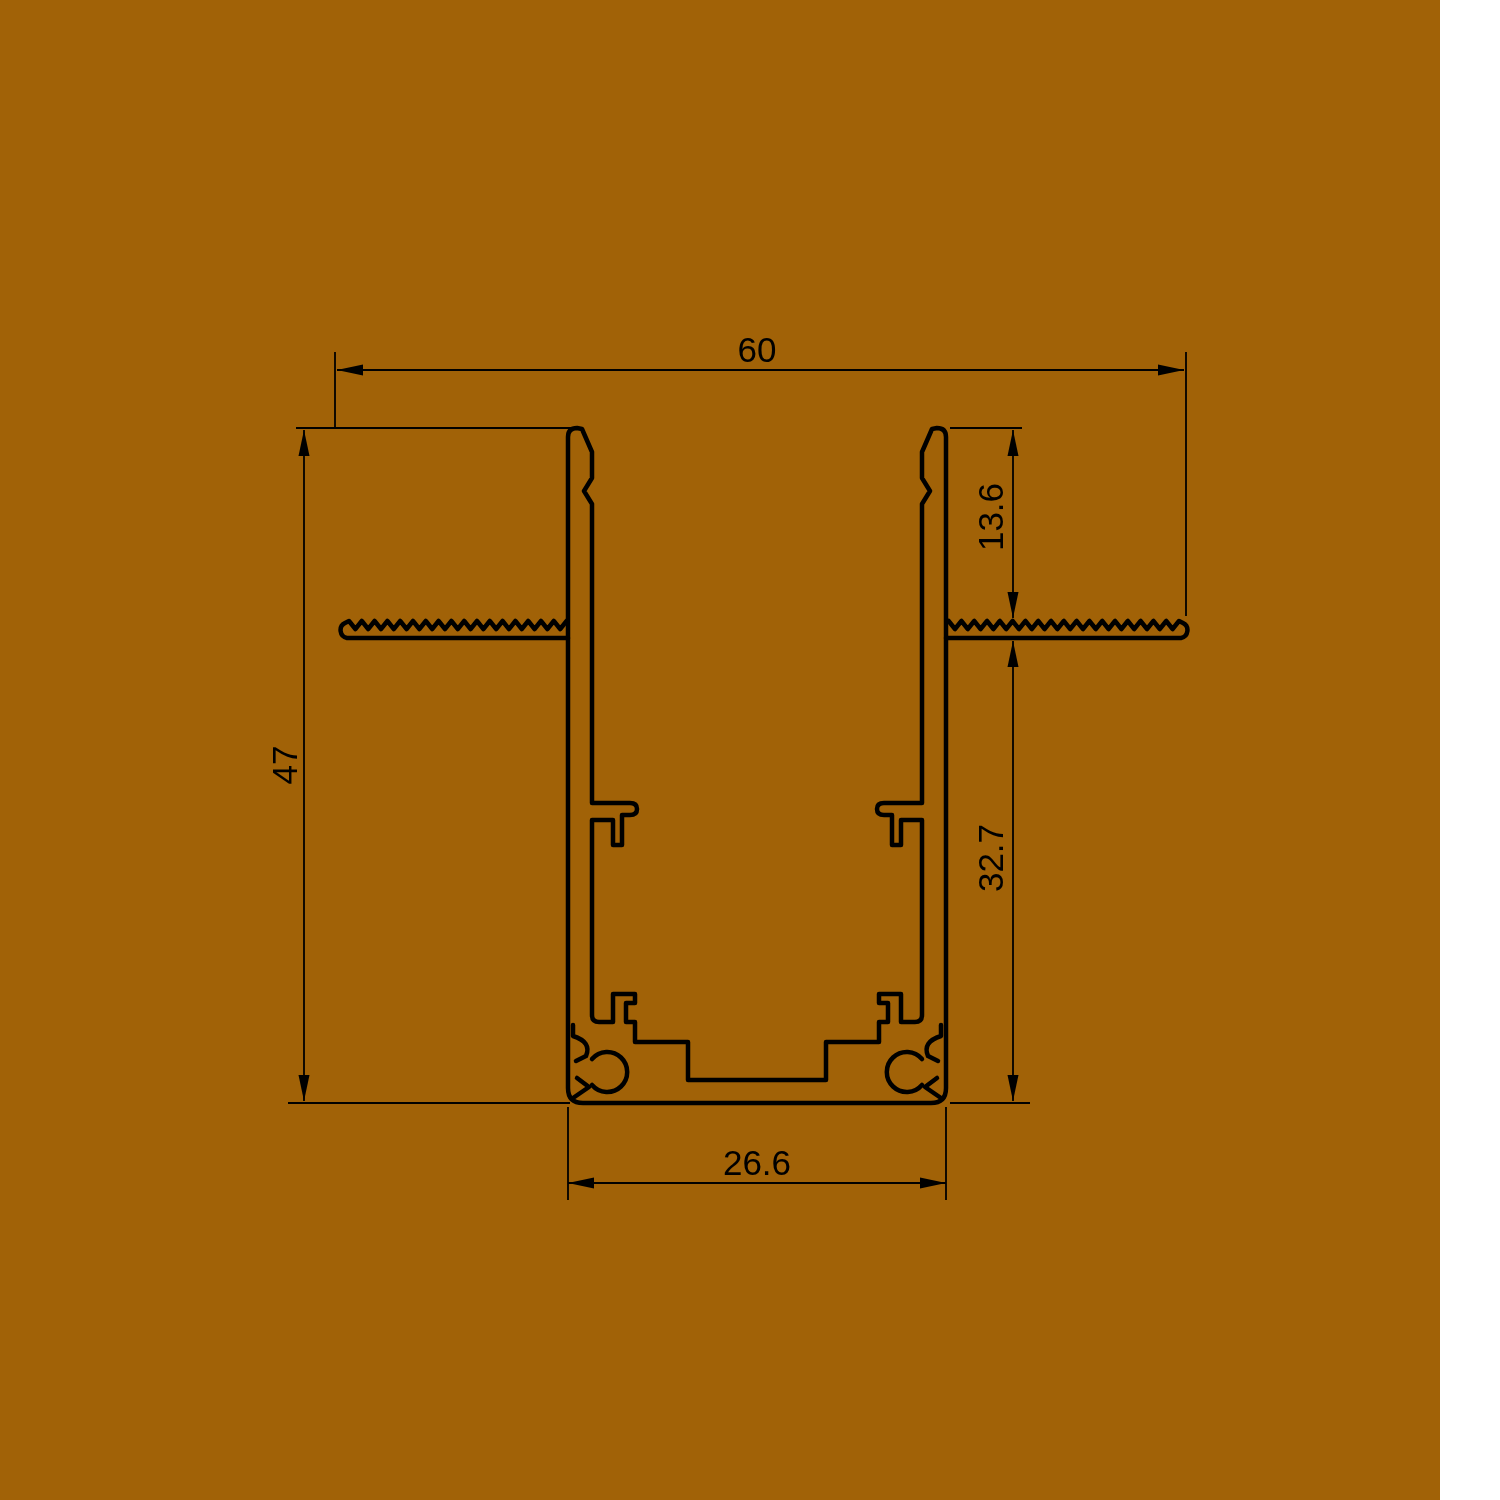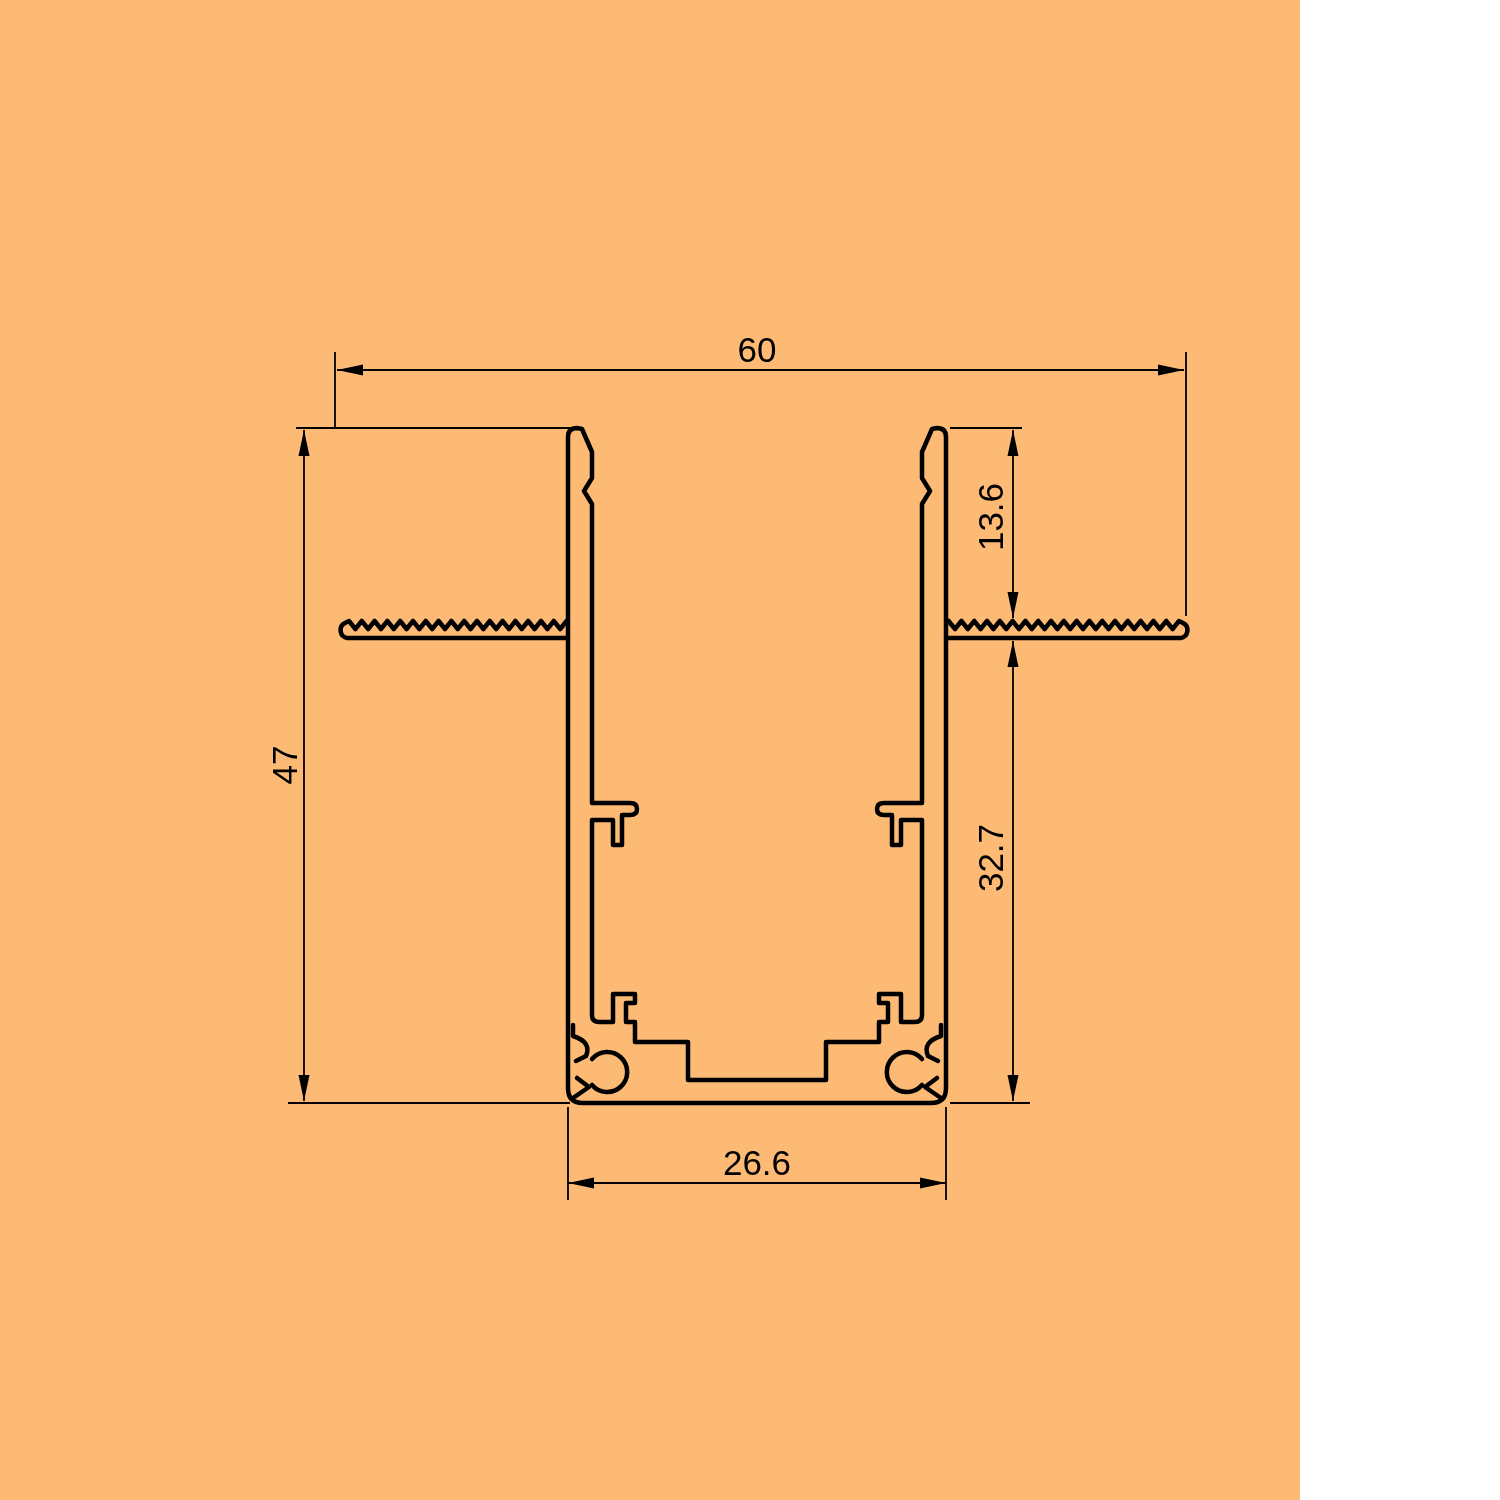--- a/index.html
+++ b/index.html
@@ -5,23 +5,23 @@
   html, body {
     margin: 0;
     padding: 0;
     background: #ffffff;
     width: 1500px;
     height: 1500px;
     font-family: "Liberation Sans", sans-serif;
   }
   .canvas {
     position: relative;
-    width: 1300px;
+    width: 1440px;
     height: 1500px;
-    background: #fdba74;
+    background: #a16207;
     overflow: hidden;
   }
   svg { display: block; }
   .profile-stroke {
     fill: none;
     stroke: #000000;
     stroke-width: 4.5;
     stroke-linejoin: round;
     stroke-linecap: round;
   }

